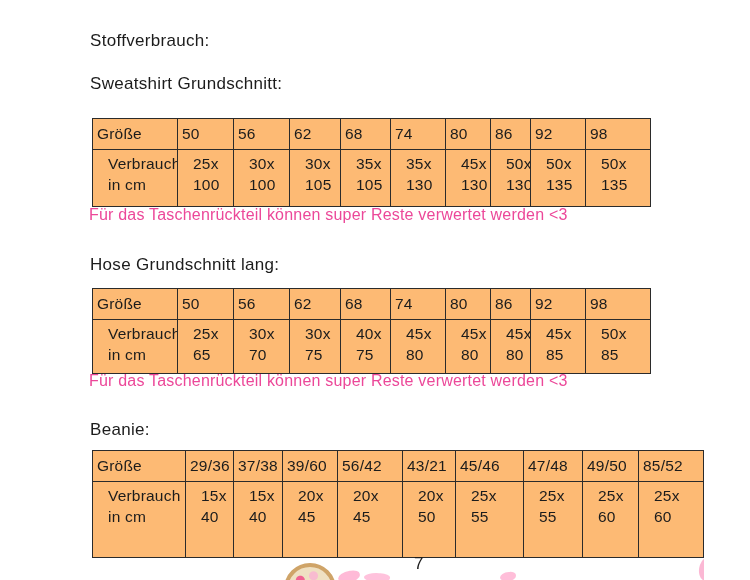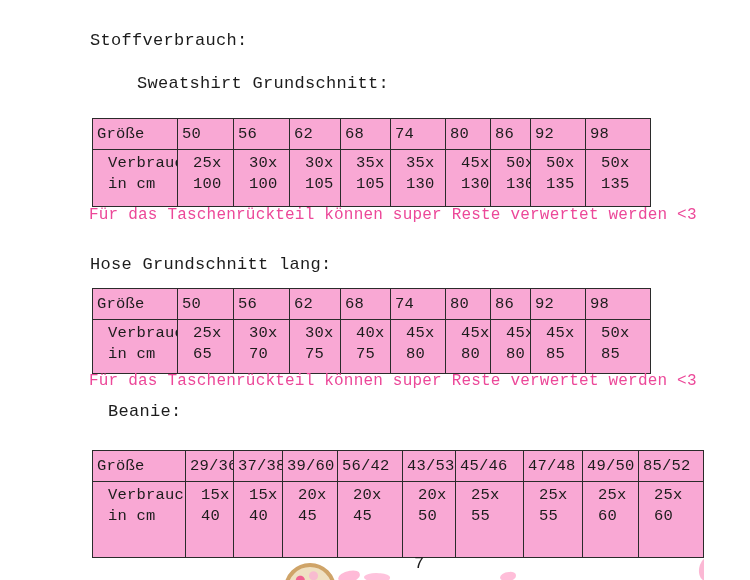--- a/index.html
+++ b/index.html
@@ -1,30 +1,30 @@
 <!DOCTYPE html>
 <html><head>
 <meta charset="utf-8">
 <style>
   html,body{margin:0;padding:0;}
   body{width:750px;height:580px;background:#ffffff;overflow:hidden;
        font-family:"Liberation Sans",sans-serif;color:#1c1c1c;}
-  .page{position:relative;width:704px;height:580px;background:#fff;overflow:hidden;font-family:Liberation Mono, monospace;}
+  .page{position:relative;width:704px;height:580px;background:#fff;overflow:hidden;}
 
   .heading{position:absolute;left:90px;font-size:17px;letter-spacing:.3px;color:#1c1c1c;white-space:nowrap;}
   #h-stoff{top:31px;}
-  #h-sweat{top:74px;margin-left:47px;}
+  #h-sweat{top:74px;}
   #h-hose{top:255px;}
-  #h-beanie{top:402px;margin-left:18px;}
+  #h-beanie{top:420px;}
 
   .pinknote{position:absolute;left:89px;font-size:16px;letter-spacing:.2px;color:#ec4899;white-space:nowrap;}
   #note1{top:206px;}
   #note2{top:372px;}
 
-  table.vt{position:absolute;border-collapse:collapse;table-layout:fixed;background:#f9a8d4;}
+  table.vt{position:absolute;border-collapse:collapse;table-layout:fixed;background:#fdba74;}
   table.vt td{border:1.6px solid #2b2b2b;font-size:15.5px;letter-spacing:.2px;
               padding:0 0 0 4px;overflow:hidden;}
   table.vt tr.hdr td{height:30px;vertical-align:middle;}
   table.vt tr.data td{vertical-align:top;padding-top:3px;line-height:21px;white-space:pre-line;padding-left:15px;}
 
   #t1{left:92px;top:118px;width:558px;}
   #t2{left:92px;top:288px;width:558px;}
   #t1 tr.data td{height:53px;}
   #t2 tr.data td{height:50px;}
   #t3{left:92px;top:450px;width:611px;}
@@ -186,21 +186,21 @@
         <col class="cB8">
         <col class="cB9">
       </colgroup>
     <tbody>
         <tr class="hdr">
       <td>Größe</td>
       <td>29/36</td>
       <td>37/38</td>
       <td>39/60</td>
       <td>56/42</td>
-      <td>43/53</td>
+      <td>43/21</td>
       <td>45/46</td>
       <td>47/48</td>
       <td>49/50</td>
       <td>85/52</td>
     </tr>
     <tr class="data">
       <td>Verbrauch
 in cm</td>
       <td>15x
 40</td>

